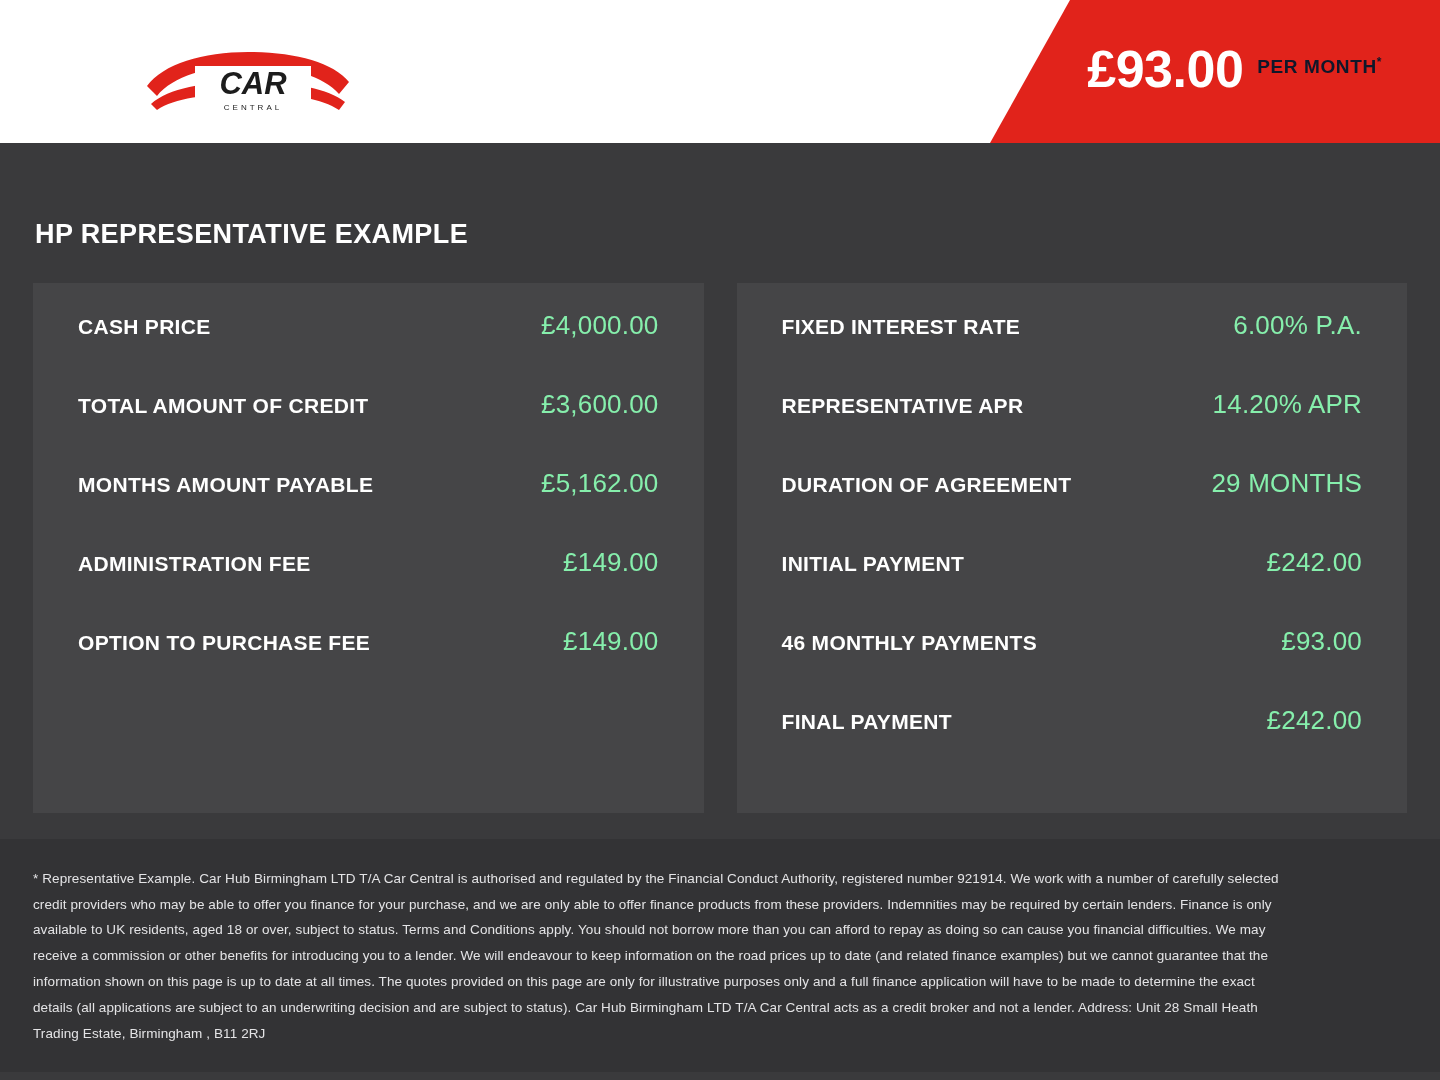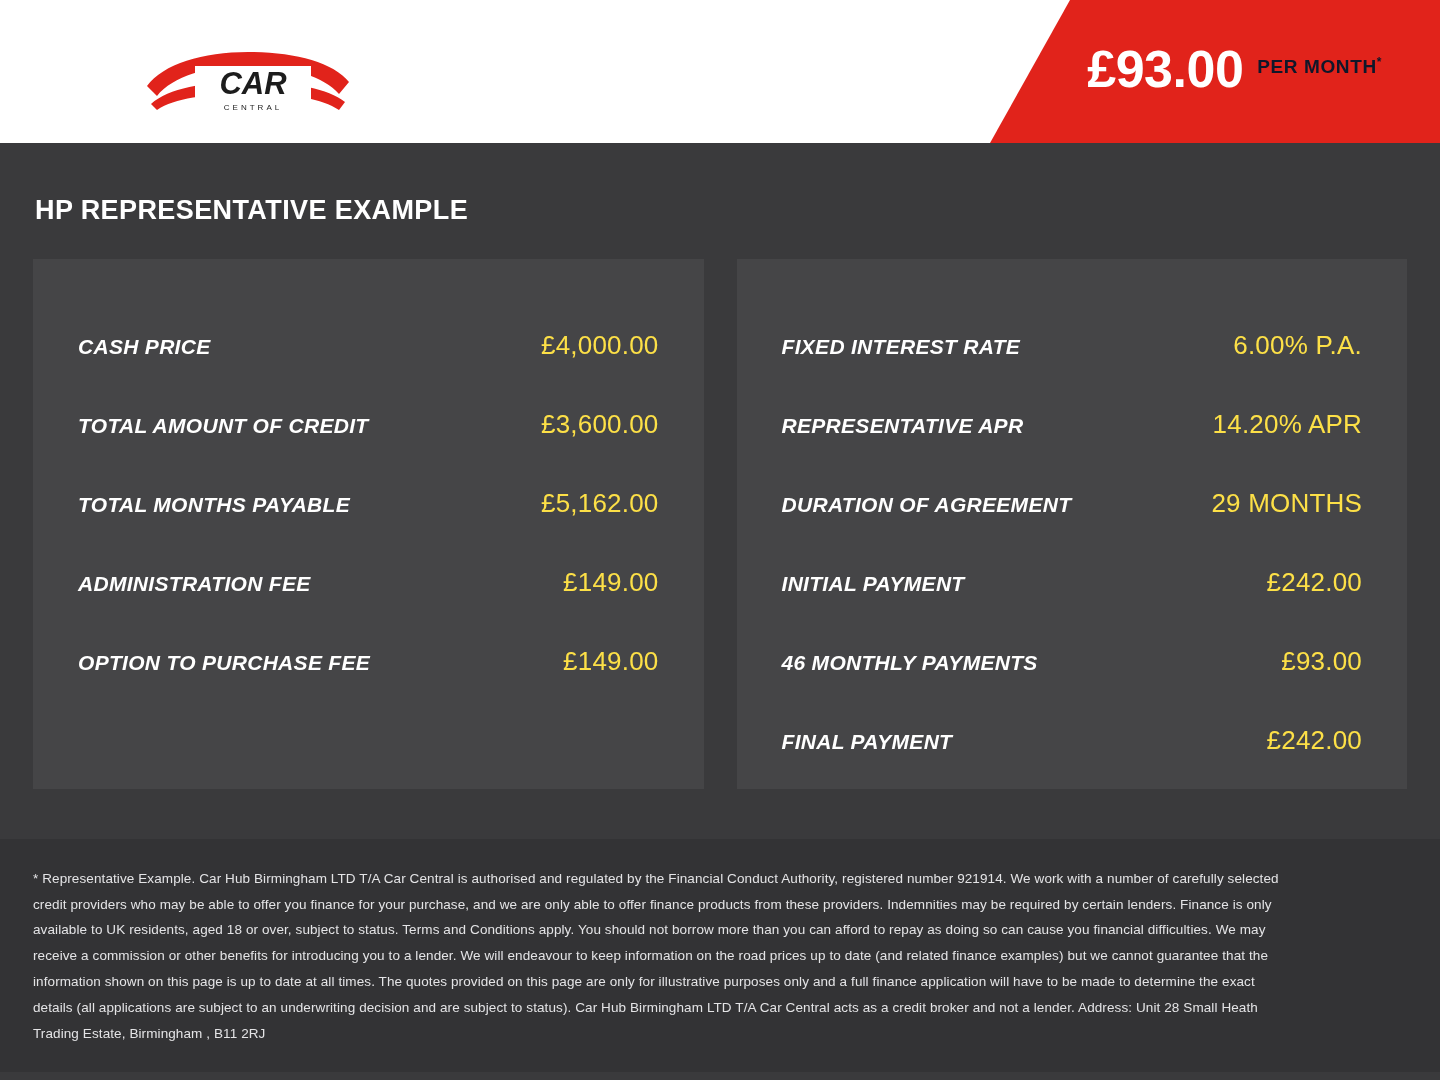--- a/index.html
+++ b/index.html
@@ -72,20 +72,21 @@
     position: relative;
     padding: 0 33px;
   }
   .section-title {
     color: #ffffff;
     font-size: 27px;
     font-weight: bold;
     letter-spacing: 0.4px;
     padding-top: 52px;
     padding-left: 2px;
+    margin-top: 24px;
   }
   .panels {
     display: flex;
     gap: 33px;
     margin-top: 33px;
   }
   .panel {
     flex: 1 1 0;
     background: #454547;
     padding: 27px 45px 22px 45px;
@@ -96,29 +97,27 @@
     align-items: baseline;
     justify-content: space-between;
     height: 79px;
   }
   .row-label {
     color: #ffffff;
     font-size: 21px;
     font-weight: bold;
     letter-spacing: 0.3px;
     white-space: nowrap;
-    font-style: italic;
   }
   .row-value {
-    color: #fde047;
+    color: #86efac;
     font-size: 26px;
     font-weight: normal;
     letter-spacing: 0.2px;
     white-space: nowrap;
-    margin-top: 44px;
   }
 
   
   .footer {
     position: absolute;
     left: 0;
     bottom: 8px;
     width: 1440px;
     background: #333335;
     padding: 27px 150px 25px 33px;
@@ -165,21 +164,21 @@
       <div class="panel">
         <div class="row">
           <span class="row-label">CASH PRICE</span>
           <span class="row-value">£4,000.00</span>
         </div>
         <div class="row">
           <span class="row-label">TOTAL AMOUNT OF CREDIT</span>
           <span class="row-value">£3,600.00</span>
         </div>
         <div class="row">
-          <span class="row-label">TOTAL MONTHS PAYABLE</span>
+          <span class="row-label">MONTHS AMOUNT PAYABLE</span>
           <span class="row-value">£5,162.00</span>
         </div>
         <div class="row">
           <span class="row-label">ADMINISTRATION FEE</span>
           <span class="row-value">£149.00</span>
         </div>
         <div class="row">
           <span class="row-label">OPTION TO PURCHASE FEE</span>
           <span class="row-value">£149.00</span>
         </div>

